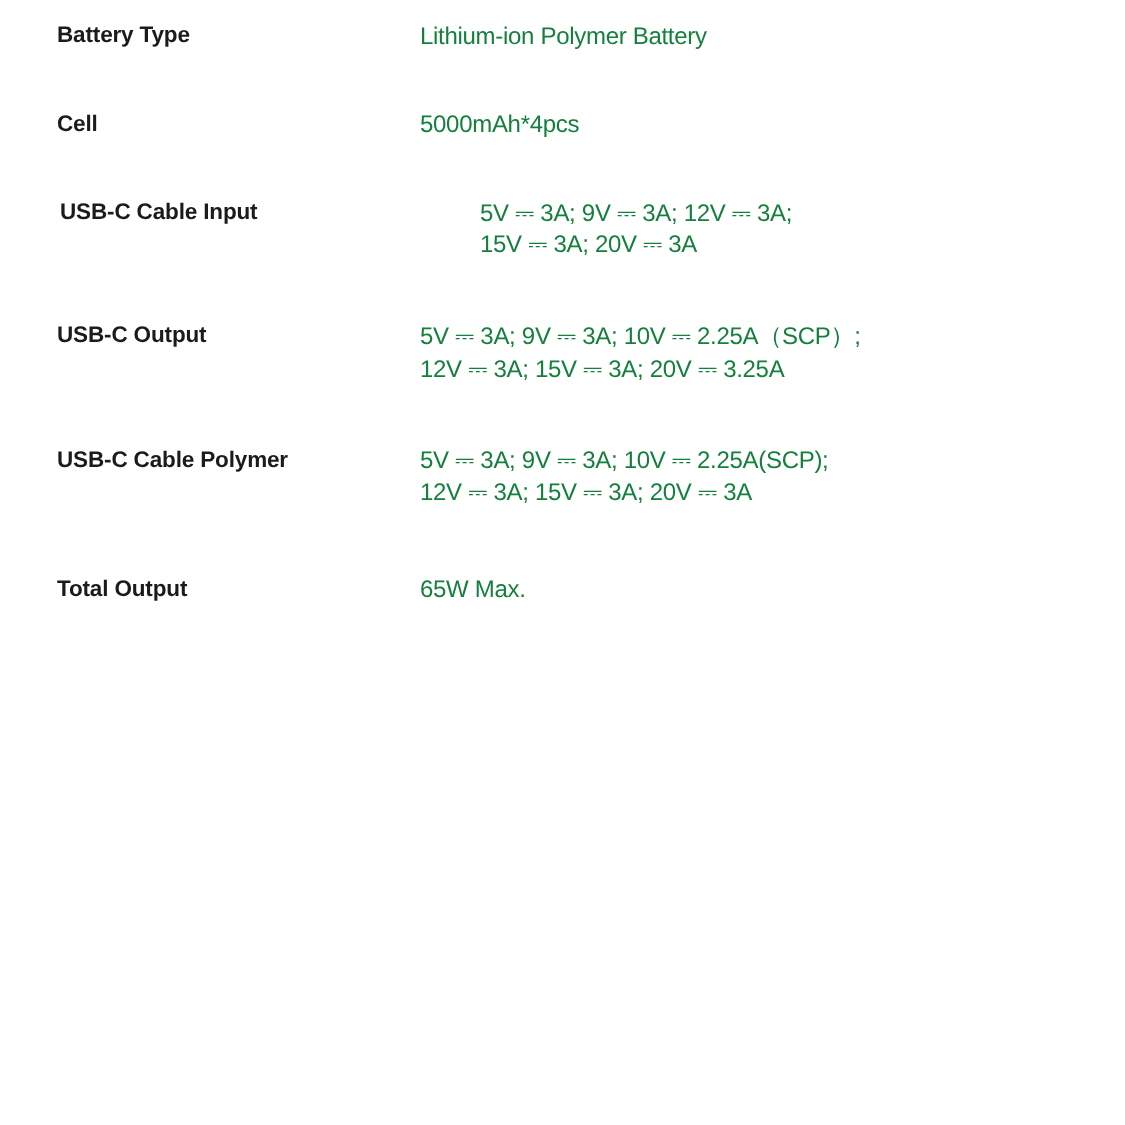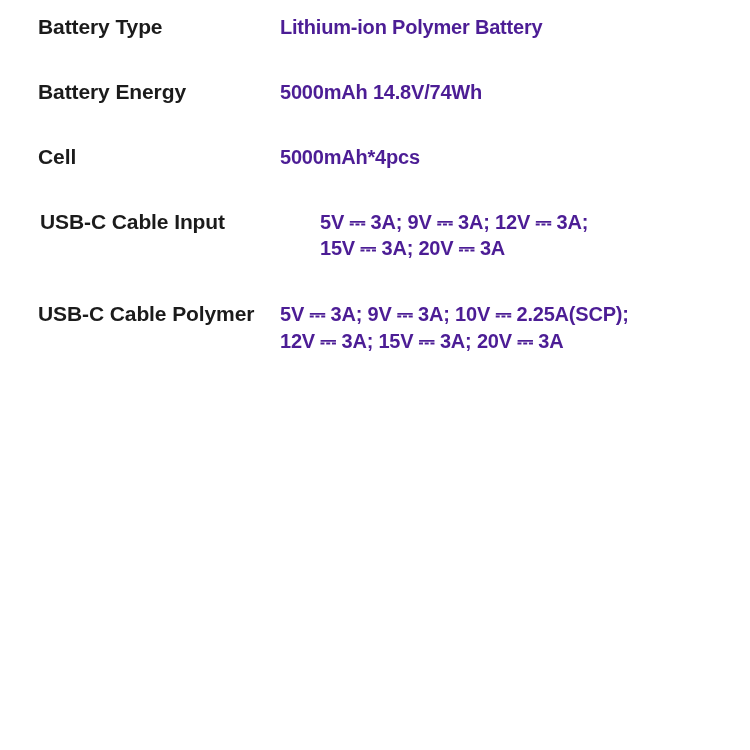--- a/index.html
+++ b/index.html
@@ -26,34 +26,34 @@
     border-collapse: collapse;
     table-layout: fixed;
   }
   .spec-row {
     vertical-align: top;
   }
   .spec-label {
     width: 280px;
     padding: 0 0 0 38px;
     box-sizing: border-box;
-    font-size: 21px;
+    font-size: 15px;
     font-weight: bold;
     color: #1b1b1b;
     line-height: 1.28;
     letter-spacing: -0.1px;
     vertical-align: top;
     margin-top: 25px;
   }
   .spec-value {
     padding: 0 26px 0 0;
     box-sizing: border-box;
-    font-size: 20px;
-    font-weight: bold;
-    color: #4c1d95;
+    font-size: 16px;
+    font-weight: normal;
+    color: #15803d;
     line-height: 1.32;
     letter-spacing: -0.2px;
     vertical-align: top;
     white-space: pre-line;
   }
   
   .r0 .spec-label, .r0 .spec-value { padding-top: 14px; }
   .r1 .spec-label, .r1 .spec-value { padding-top: 38px; }
   .r2 .spec-label, .r2 .spec-value { padding-top: 38px; }
   .r3 .spec-label, .r3 .spec-value { padding-top: 38px; padding-left: 40px; }
@@ -70,33 +70,38 @@
 </head>
 <body>
 
 <div class="page">
   <table class="spec-table">
     <tbody>
       <tr class="spec-row r0">
         <td class="spec-label">Battery Type</td>
         <td class="spec-value">Lithium-ion Polymer Battery</td>
       </tr>
-      <tr class="spec-row r1">
-        <td class="spec-label">Battery Energy</td>
-        <td class="spec-value">5000mAh 14.8V/74Wh</td>
-      </tr>
       <tr class="spec-row r2">
         <td class="spec-label">Cell</td>
         <td class="spec-value">5000mAh*4pcs</td>
       </tr>
       <tr class="spec-row r3">
         <td class="spec-label">USB-C Cable Input</td>
         <td class="spec-value">5V ⎓ 3A; 9V ⎓ 3A; 12V ⎓ 3A;
 15V ⎓ 3A; 20V ⎓ 3A</td>
       </tr>
+      <tr class="spec-row r5">
+        <td class="spec-label">USB-C Output</td>
+        <td class="spec-value">5V ⎓ 3A; 9V ⎓ 3A; 10V ⎓ 2.25A（SCP）;
+12V ⎓ 3A; 15V ⎓ 3A; 20V ⎓ 3.25A</td>
+      </tr>
       <tr class="spec-row r6">
         <td class="spec-label">USB-C Cable Polymer</td>
         <td class="spec-value">5V ⎓ 3A; 9V ⎓ 3A; 10V ⎓ 2.25A(SCP);
 12V ⎓ 3A; 15V ⎓ 3A; 20V ⎓ 3A</td>
+      </tr>
+      <tr class="spec-row r8">
+        <td class="spec-label">Total Output</td>
+        <td class="spec-value">65W Max.</td>
       </tr>
     </tbody>
   </table>
 </div>
 
 </body></html>

